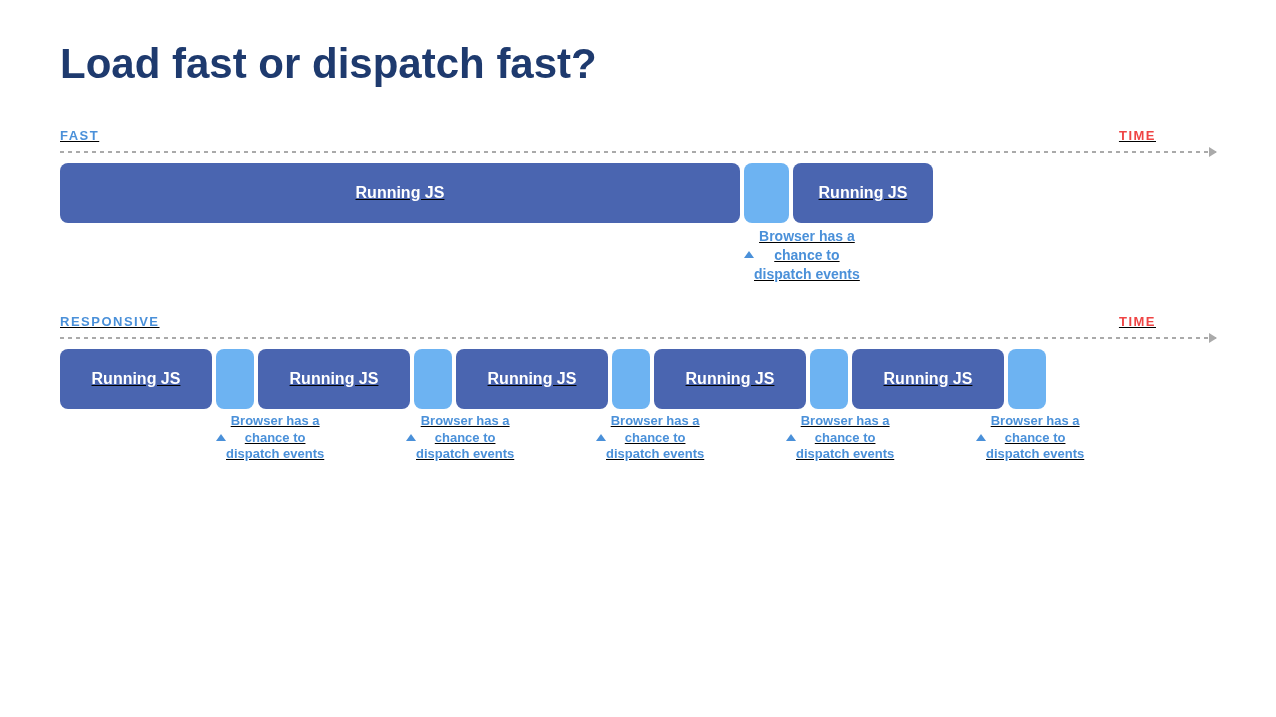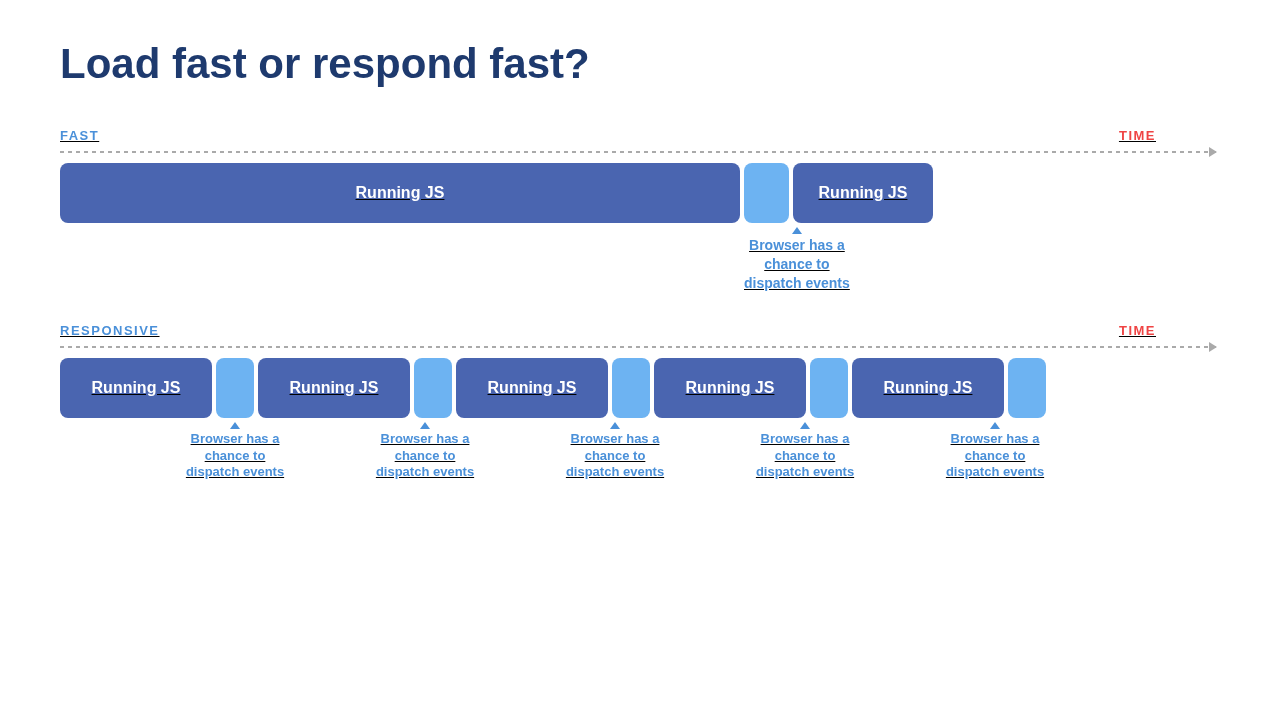--- a/index.html
+++ b/index.html
@@ -147,21 +147,21 @@
     }
 
     .resp-ann-row {
       display: flex;
       align-items: flex-start;
       margin-top: 4px;
     }
 
     .ann-block {
       display: flex;
-      flex-direction: column;
+      flex-direction: row;
       align-items: center;
       flex-shrink: 0;
     }
 
     .ann-block .arrow-up-head {
       width: 0;
       height: 0;
       border-left: 5px solid transparent;
       border-right: 5px solid transparent;
       border-bottom: 7px solid #4a90d9;
@@ -173,21 +173,21 @@
       font-weight: 700;
       color: #4a90d9;
       text-align: center;
       line-height: 1.3;
       white-space: nowrap;
     }
   </style>
 </head>
 <body>
 
-<h1 class="page-title">Load fast or respond fast?</h1>
+<h1 class="page-title">Load fast or dispatch fast?</h1>
 
 <div class="section">
   <div class="section-header">
     <span class="section-label fast">FAST</span>
     <span class="section-label time">TIME</span>
   </div>
   <div class="timeline-arrow">
     <div class="arrow-line"></div>
   </div>
 

